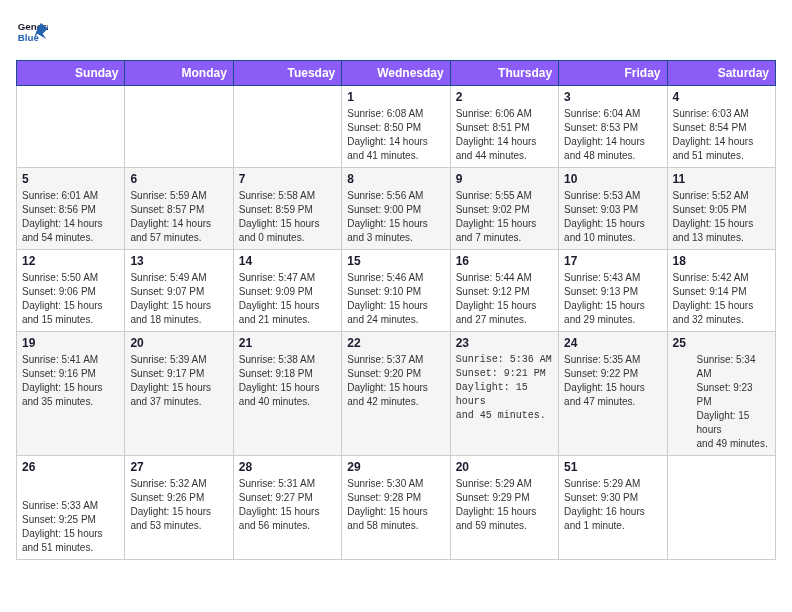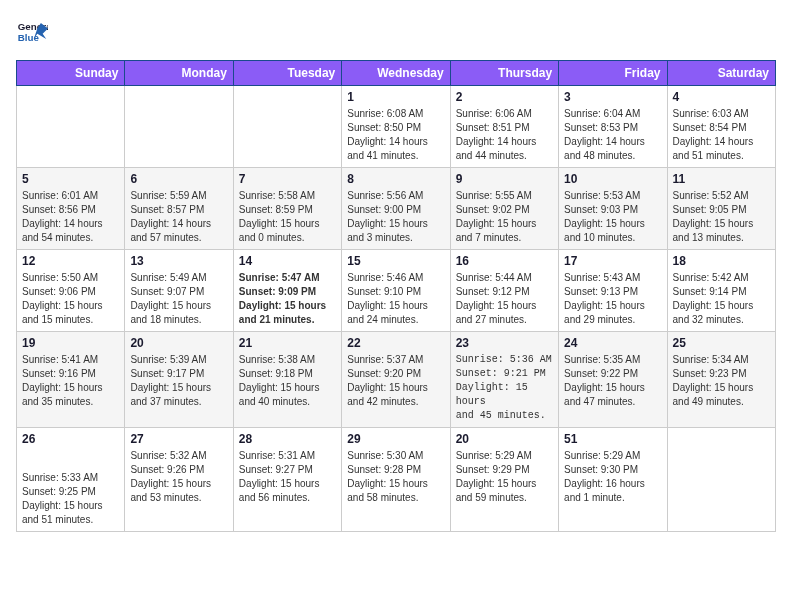--- a/index.html
+++ b/index.html
@@ -206,21 +206,21 @@
         </td>
         <td>
           <span class="day-num">13</span>
           <div class="day-info" style="white-space: pre-line;">Sunrise: 5:49 AM
 Sunset: 9:07 PM
 Daylight: 15 hours
 and 18 minutes.</div>
         </td>
         <td>
           <span class="day-num">14</span>
-          <div class="day-info" style="white-space: pre-line; font-weight: bold;">Sunrise: 5:47 AM
+          <div class="day-info" style="white-space: pre-line;">Sunrise: 5:47 AM
 Sunset: 9:09 PM
 Daylight: 15 hours
 and 21 minutes.</div>
         </td>
         <td>
           <span class="day-num">15</span>
           <div class="day-info" style="white-space: pre-line;">Sunrise: 5:46 AM
 Sunset: 9:10 PM
 Daylight: 15 hours
 and 24 minutes.</div>
@@ -285,21 +285,21 @@
         </td>
         <td>
           <span class="day-num">24</span>
           <div class="day-info" style="white-space: pre-line;">Sunrise: 5:35 AM
 Sunset: 9:22 PM
 Daylight: 15 hours
 and 47 minutes.</div>
         </td>
         <td>
           <span class="day-num">25</span>
-          <div class="day-info" style="white-space: pre-line;">Sunrise: 5:34 AM
+          <div class="day-info" style="white-space: pre-line; margin-left: 24px;">Sunrise: 5:34 AM
 Sunset: 9:23 PM
 Daylight: 15 hours
 and 49 minutes.</div>
         </td>
       </tr>
       <tr>
         <td>
           <span class="day-num">26</span>
           <div class="day-info" style="white-space: pre-line; margin-top: 25px;">Sunrise: 5:33 AM
 Sunset: 9:25 PM

